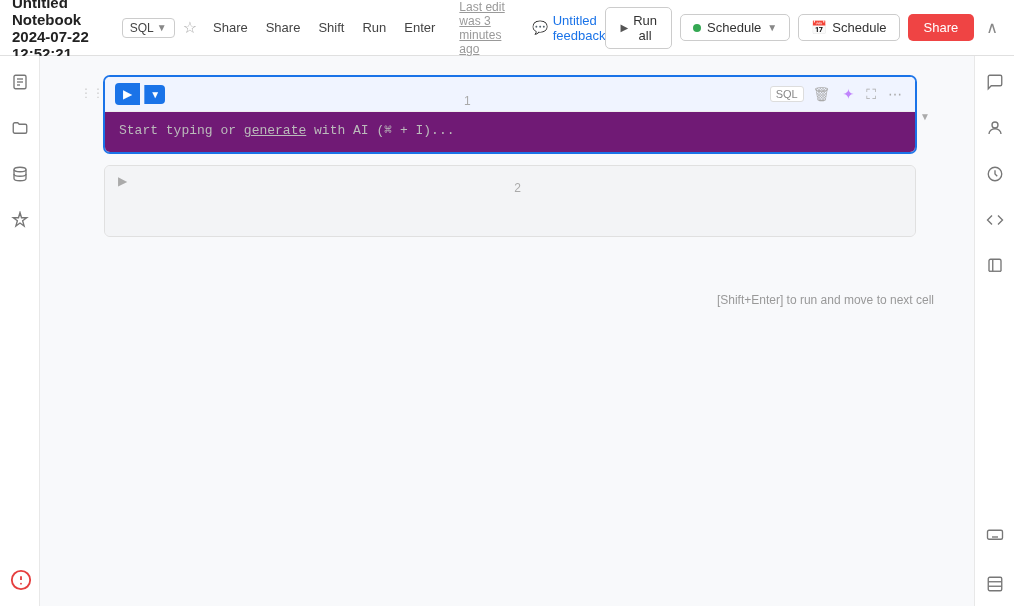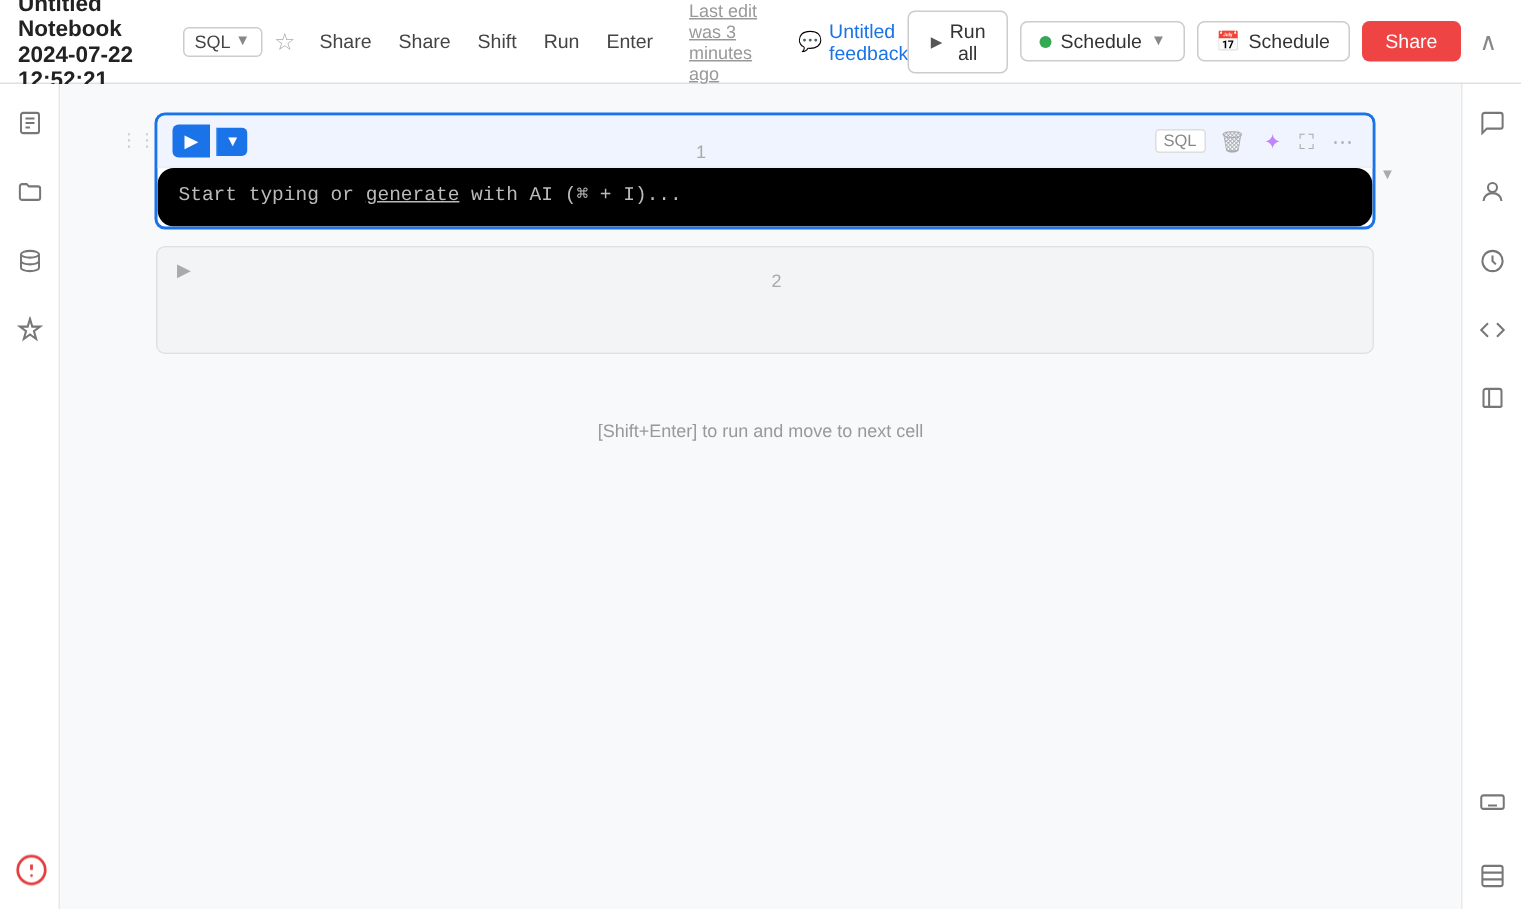--- a/index.html
+++ b/index.html
@@ -290,22 +290,21 @@
     .sparkle-icon { color: #c084fc; font-size: 14px; }
     .cell-body {
       padding: 10px 14px 14px 14px;
       min-height: 36px;
       font-size: 13px;
       color: #bbb;
       font-family: 'Courier New', monospace;
       background: #fff;
     }
     .cell.active .cell-body {
-      background: #000000;
-      border-radius: 11px;
+      background: #701a75;
     }
     .cell-body .generate-link {
       text-decoration: underline;
       color: #bbb;
       cursor: pointer;
     }
 
     
     .cell.empty .cell-toolbar {
       background: #f3f4f6;
@@ -316,22 +315,22 @@
       background: #f3f4f6;
     }
     .cell.empty .cell-body {
       background: #f3f4f6;
       color: transparent;
       min-height: 50px;
     }
 
     
     .cell-hints {
-      text-align: center;
-      margin-top: 28px;
+      text-align: right;
+      margin-top: 40px;
       color: #999;
       font-size: 12px;
       line-height: 1.9;
     }
 
     
     .right-sidebar {
       width: 40px;
       border-left: 1px solid #e8e8e8;
       display: flex;

